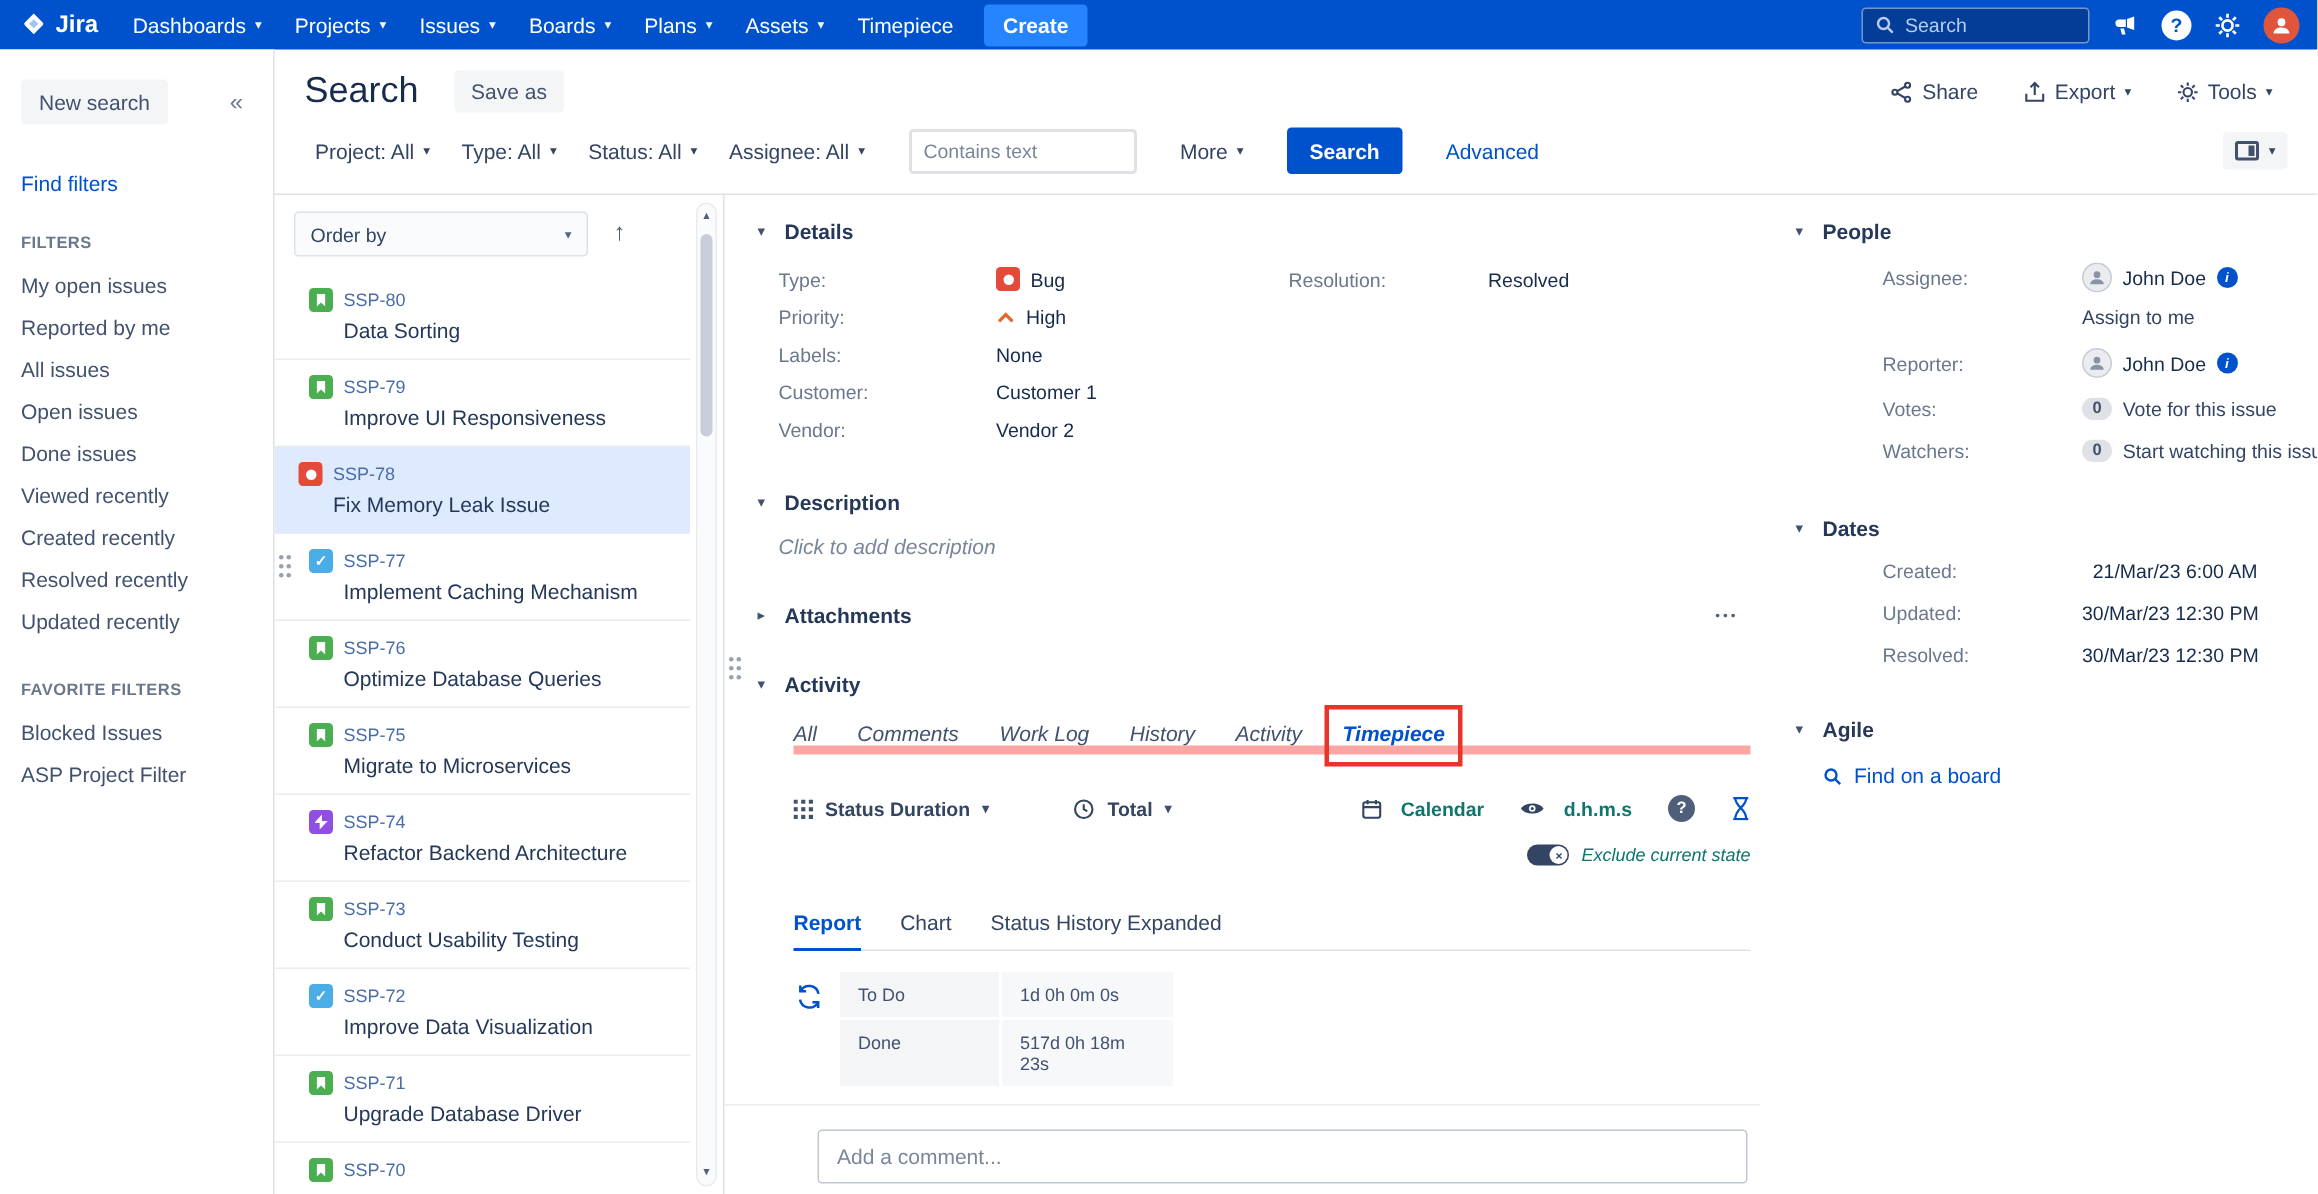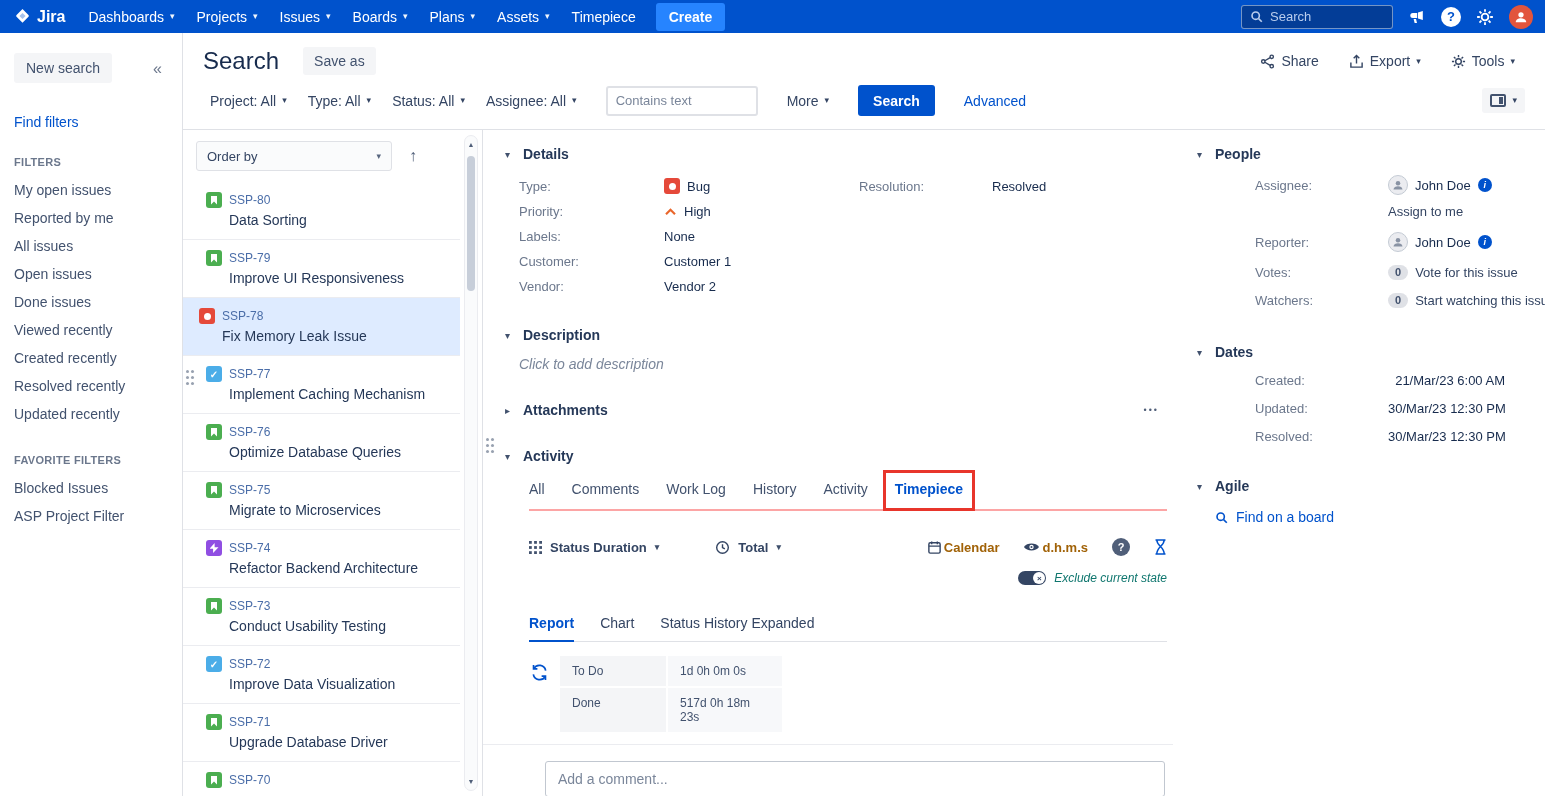--- a/index.html
+++ b/index.html
@@ -105,33 +105,33 @@
   .col-right .dlabel { width:133px; }
   .dvalue { font-size:13px; color:#172B4D; display:flex; align-items:center; gap:7px; }
   .desc-section { margin-top:24px; }
   .desc-placeholder { margin:13px 0 0 14px; font-size:14px; font-style:italic; color:#7A869A; cursor:pointer; }
   .attach-section { margin-top:30px; }
   .attach-head { display:flex; align-items:center; gap:8px; }
   .more-dots { margin-left:auto; margin-right:8px; letter-spacing:2px; color:#505F79; font-size:9px; cursor:pointer; }
   .more-dots::before { content:"•••"; }
 
   .activity-section { margin-top:30px; }
-  .tabs-row { display:flex; margin:17px 0 0 24px; padding-bottom:12px; border-bottom:2px solid #fca5a5; }
+  .tabs-row { display:flex; margin:17px 0 0 24px; border-bottom:6px solid #fca5a5;font-style:italic; }
   .tabs-inner { display:flex; gap:27px; margin-right:27px; }
   .tab { font-size:14px; color:#42526E; cursor:pointer; white-space:nowrap; }
   .timepiece-tab { position:relative; color:#0052CC; font-weight:700; }
   .timepiece-tab::after { content:""; position:absolute; left:-12px; right:-12px; top:-11px; bottom:-14px; border:3px solid #E8352B; pointer-events:none; }
 
   .tp-toolbar { display:flex; align-items:center; margin:27px 0 0 24px; }
   .tp-dd { display:flex; align-items:center; gap:8px; font-size:13px; font-weight:600; color:#344563; cursor:pointer; }
   .tp-dd .caret { color:#344563; }
   .dd-total { margin-left:56px; }
   .tp-spacer { flex:1; }
   .tp-right { display:flex; align-items:center; gap:24px; }
-  .tp-item { display:flex; align-items:center; gap:2px; font-size:13px; font-weight:600; color:#a16207; cursor:pointer; }
+  .tp-item { display:flex; align-items:center; gap:12px; font-size:13px; font-weight:600; color:#0f766e; cursor:pointer; }
   .q-circle { width:18px; height:18px; border-radius:50%; background:#505F79; color:#fff; font-size:11px; font-weight:700; display:flex; align-items:center; justify-content:center; cursor:pointer; }
   .q-circle::before { content:"?"; }
   .toggle-row { display:flex; justify-content:flex-end; align-items:center; gap:8px; margin-top:15px; }
   .toggle { position:relative; width:28px; height:14px; border-radius:8px; background:#344563; cursor:pointer; flex:none; }
   .knob { position:absolute; right:1px; top:1px; width:12px; height:12px; border-radius:50%; background:#fff; display:flex; align-items:center; justify-content:center; font-size:8px; color:#344563; font-weight:700; }
   .knob::before { content:"×"; }
   .toggle-label { font-size:12px; color:#0f766e;font-style:italic; }
 
   .subtabs-row { display:flex; gap:26px; margin:30px 0 0 24px; padding-bottom:10px; border-bottom:1px solid #DFE1E6; }
   .subtab { font-size:14px; color:#344563; cursor:pointer; white-space:nowrap; }

